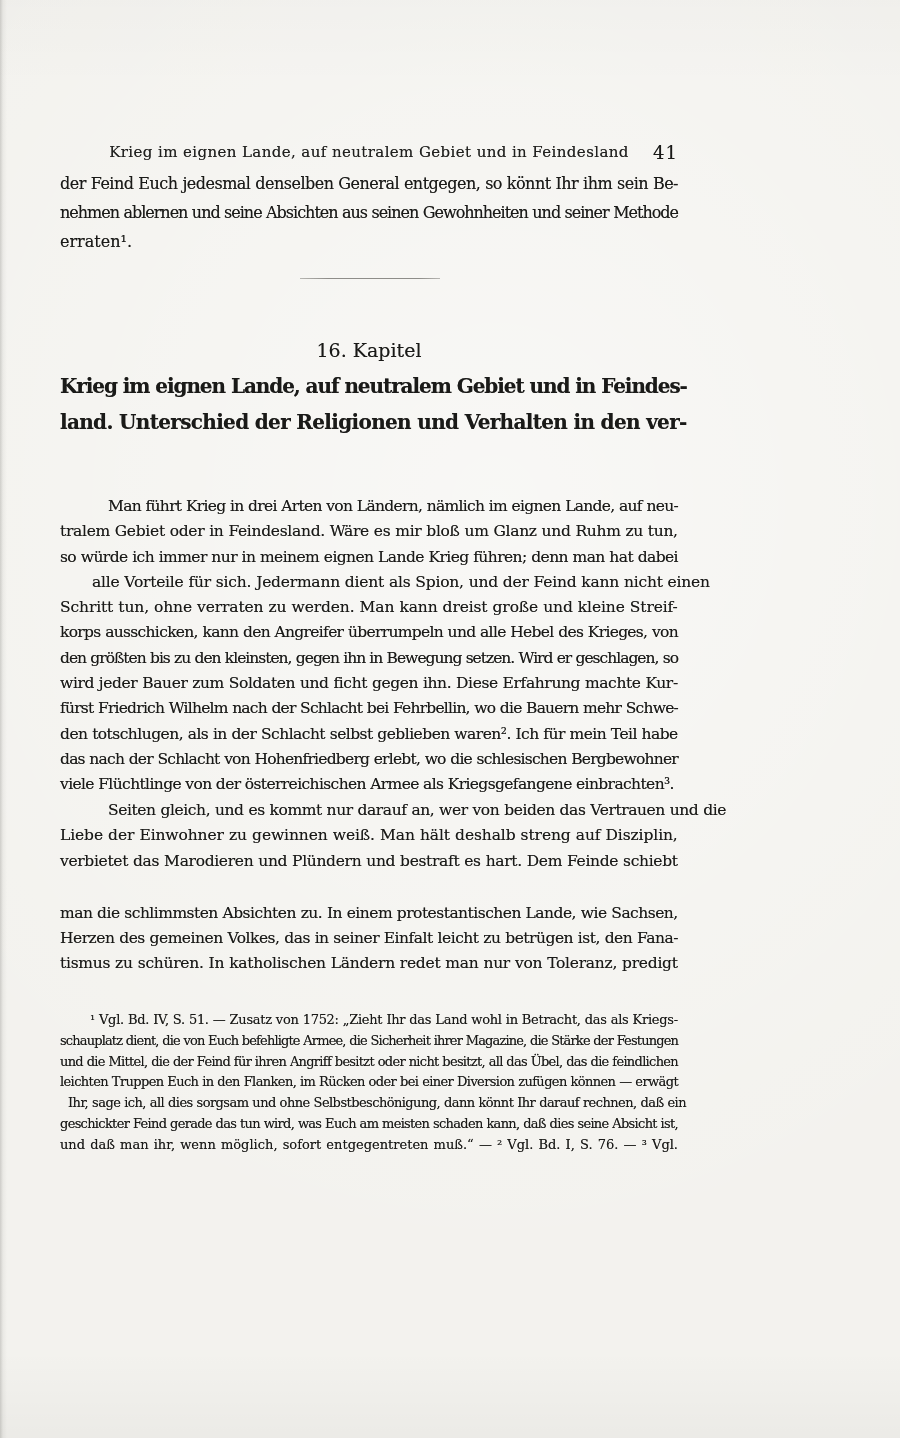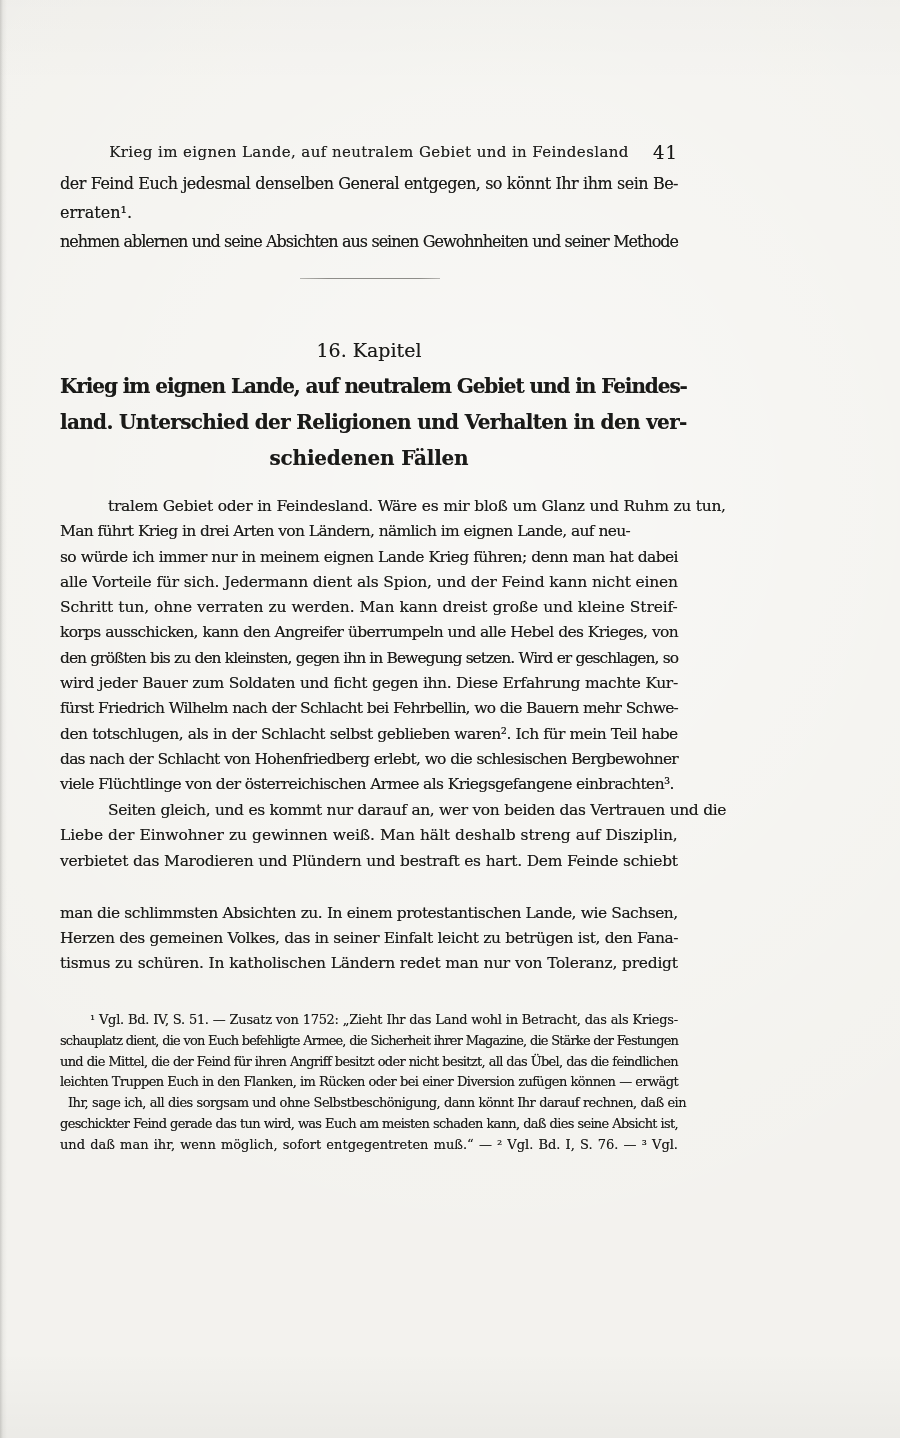--- a/index.html
+++ b/index.html
@@ -67,39 +67,38 @@
 
 <div class="page">
 
   <header class="col header">
     <div class="running-title">Krieg im eignen Lande, auf neutralem Gebiet und in Feindesland</div>
     <div class="page-number">41</div>
   </header>
 
   <section class="col intro jblock endleft">
       <div class="tline fit" style="word-spacing: 0.320312px;"><span style="letter-spacing: -0.519765px;">der Feind Euch jedesmal denselben General entgegen, so könnt Ihr ihm sein Be-</span></div>
+      <div class="tline fit" style="word-spacing: 0.389062px;"><span style="letter-spacing: -1.01414px;">nehmen ablernen und seine Absichten aus seinen Gewohnheiten und seiner Methode</span></div>
       <div class="tline align-left"><span>erraten¹.</span></div>
-      <div class="tline fit" style="word-spacing: 0.389062px;"><span style="letter-spacing: -1.01414px;">nehmen ablernen und seine Absichten aus seinen Gewohnheiten und seiner Methode</span></div>
     </section>
 
   <div class="divider"></div>
 
   <div class="col chapter-number">16. Kapitel</div>
 
   <h1 class="col chapter-title jblock endcenter">
       <div class="tline fit"><span style="letter-spacing: -1.06907px;">Krieg im eignen Lande, auf neutralem Gebiet und in Feindes-</span></div>
       <div class="tline fit"><span style="letter-spacing: -0.664224px;">land. Unterschied der Religionen und Verhalten in den ver-</span></div>
-      <div class="tline align-center"><span>schiedenen Fällen</span></div>
     </h1>
 
   <section class="col body-para para-1 jblock endleft indent-first">
+      <div class="tline fit" style="word-spacing: 0.292067px;"><span style="letter-spacing: -0.696587px;">Man führt Krieg in drei Arten von Ländern, nämlich im eignen Lande, auf neu-</span></div>
       <div class="tline fit" style="word-spacing: 0.239583px;"><span style="letter-spacing: -0.299599px;">tralem Gebiet oder in Feindesland.  Wäre es mir bloß um Glanz und Ruhm zu tun,</span></div>
-      <div class="tline fit" style="word-spacing: 0.292067px;"><span style="letter-spacing: -0.696587px;">Man führt Krieg in drei Arten von Ländern, nämlich im eignen Lande, auf neu-</span></div>
       <div class="tline fit" style="word-spacing: 0.279018px;"><span style="letter-spacing: -0.582853px;">so würde ich immer nur in meinem eignen Lande Krieg führen; denn man hat dabei</span></div>
-      <div class="tline fit" style="word-spacing: 0.27567px;"><span style="letter-spacing: -0.232927px;">alle Vorteile für sich.  Jedermann dient als Spion, und der Feind kann nicht einen</span></div>
+      <div class="tline fit" style="word-spacing: 0.27567px;"><span style="letter-spacing: -0.232927px; margin-left: 32px;">alle Vorteile für sich.  Jedermann dient als Spion, und der Feind kann nicht einen</span></div>
       <div class="tline fit" style="word-spacing: 0.294471px;"><span style="letter-spacing: -0.126741px;">Schritt tun, ohne verraten zu werden.  Man kann dreist große und kleine Streif-</span></div>
       <div class="tline fit" style="word-spacing: 0.367898px;"><span style="letter-spacing: -0.686381px;">korps ausschicken, kann den Angreifer überrumpeln und alle Hebel des Krieges, von</span></div>
       <div class="tline fit" style="word-spacing: 0.30692px;"><span style="letter-spacing: -0.996948px; text-align: center;">den größten bis zu den kleinsten, gegen ihn in Bewegung setzen. Wird er geschlagen, so</span></div>
       <div class="tline fit" style="word-spacing: 0.246394px;"><span style="letter-spacing: -0.383465px;">wird jeder Bauer zum Soldaten und ficht gegen ihn.  Diese Erfahrung machte Kur-</span></div>
       <div class="tline fit" style="word-spacing: 0.346354px;"><span style="letter-spacing: -0.776468px;">fürst Friedrich Wilhelm nach der Schlacht bei Fehrbellin, wo die Bauern mehr Schwe-</span></div>
       <div class="tline fit" style="word-spacing: 0.265625px;"><span style="letter-spacing: -0.536029px;">den totschlugen, als in der Schlacht selbst geblieben waren².  Ich für mein Teil habe</span></div>
       <div class="tline fit" style="word-spacing: 0.40625px;"><span style="letter-spacing: -0.776659px;">das nach der Schlacht von Hohenfriedberg erlebt, wo die schlesischen Bergbewohner</span></div>
       <div class="tline align-left"><span style="letter-spacing: -0.618216px;">viele Flüchtlinge von der österreichischen Armee als Kriegsgefangene einbrachten³.</span></div>
     </section>
 

